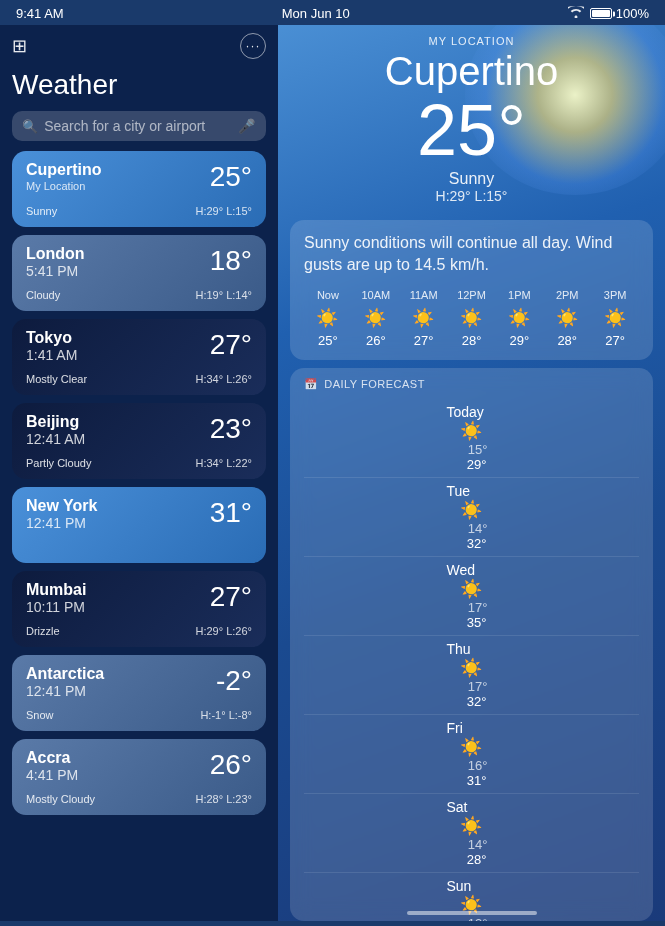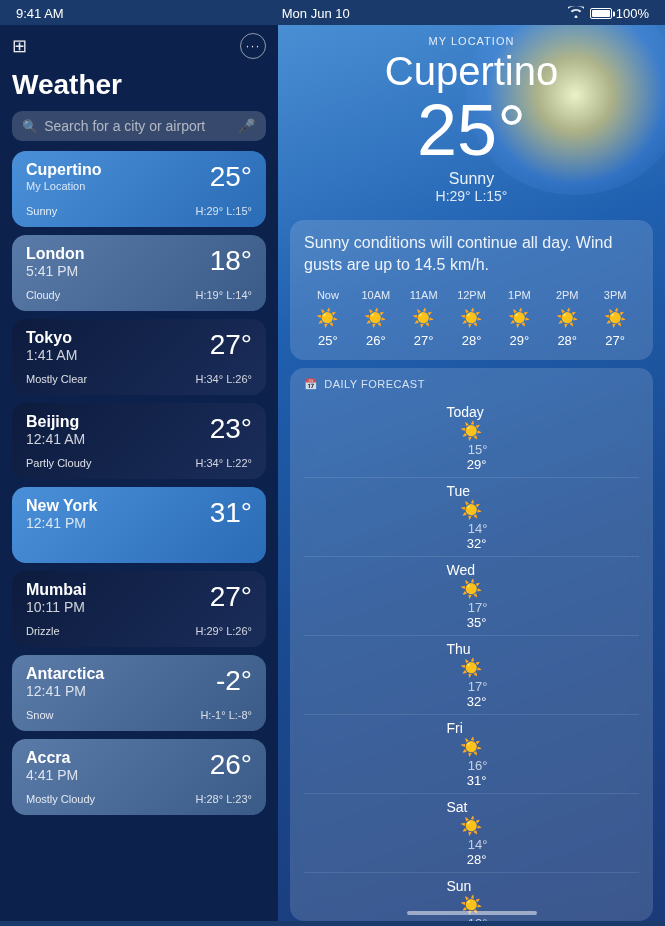--- a/index.html
+++ b/index.html
@@ -98,21 +98,21 @@
       display: flex;
       align-items: center;
       justify-content: center;
       font-size: 12px;
       letter-spacing: 1px;
     }
 
     .app-title {
       color: white;
       font-size: 28px;
-      font-weight: 700;
+      font-weight: 400;
       margin-bottom: 10px;
     }
 
     .search-bar {
       background: rgba(255,255,255,0.18);
       border-radius: 10px;
       padding: 7px 10px;
       display: flex;
       align-items: center;
       gap: 6px;

